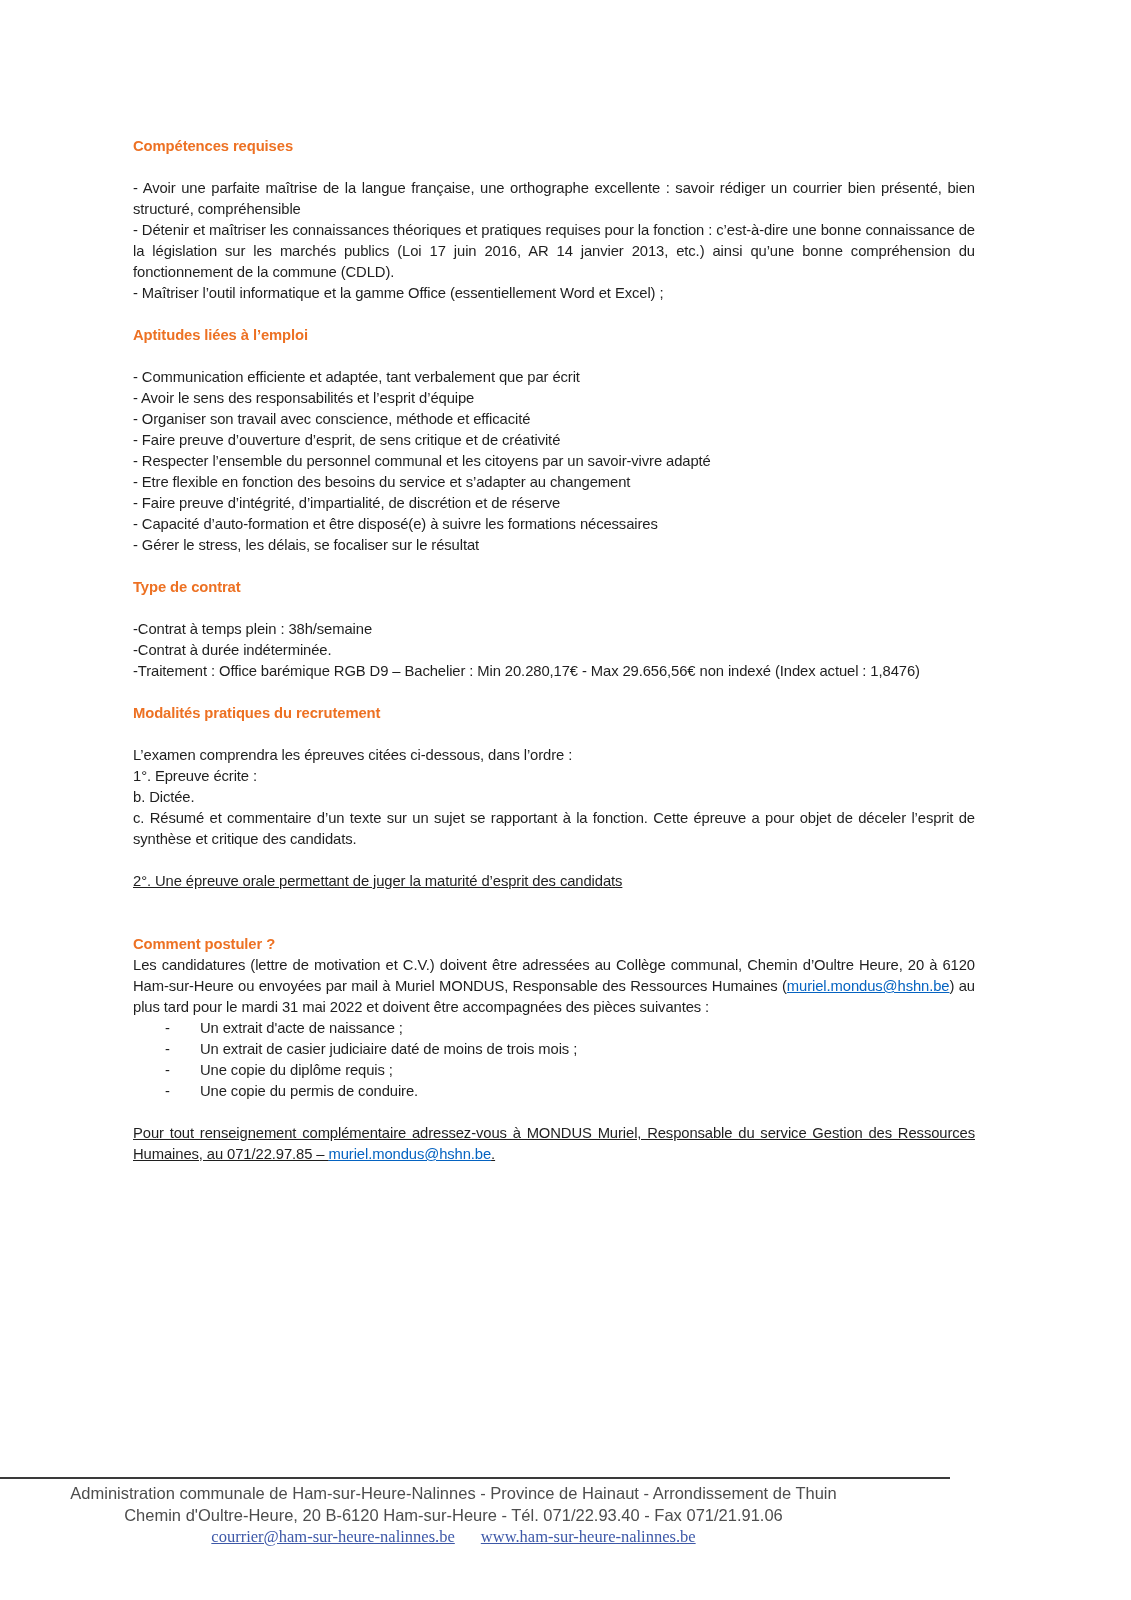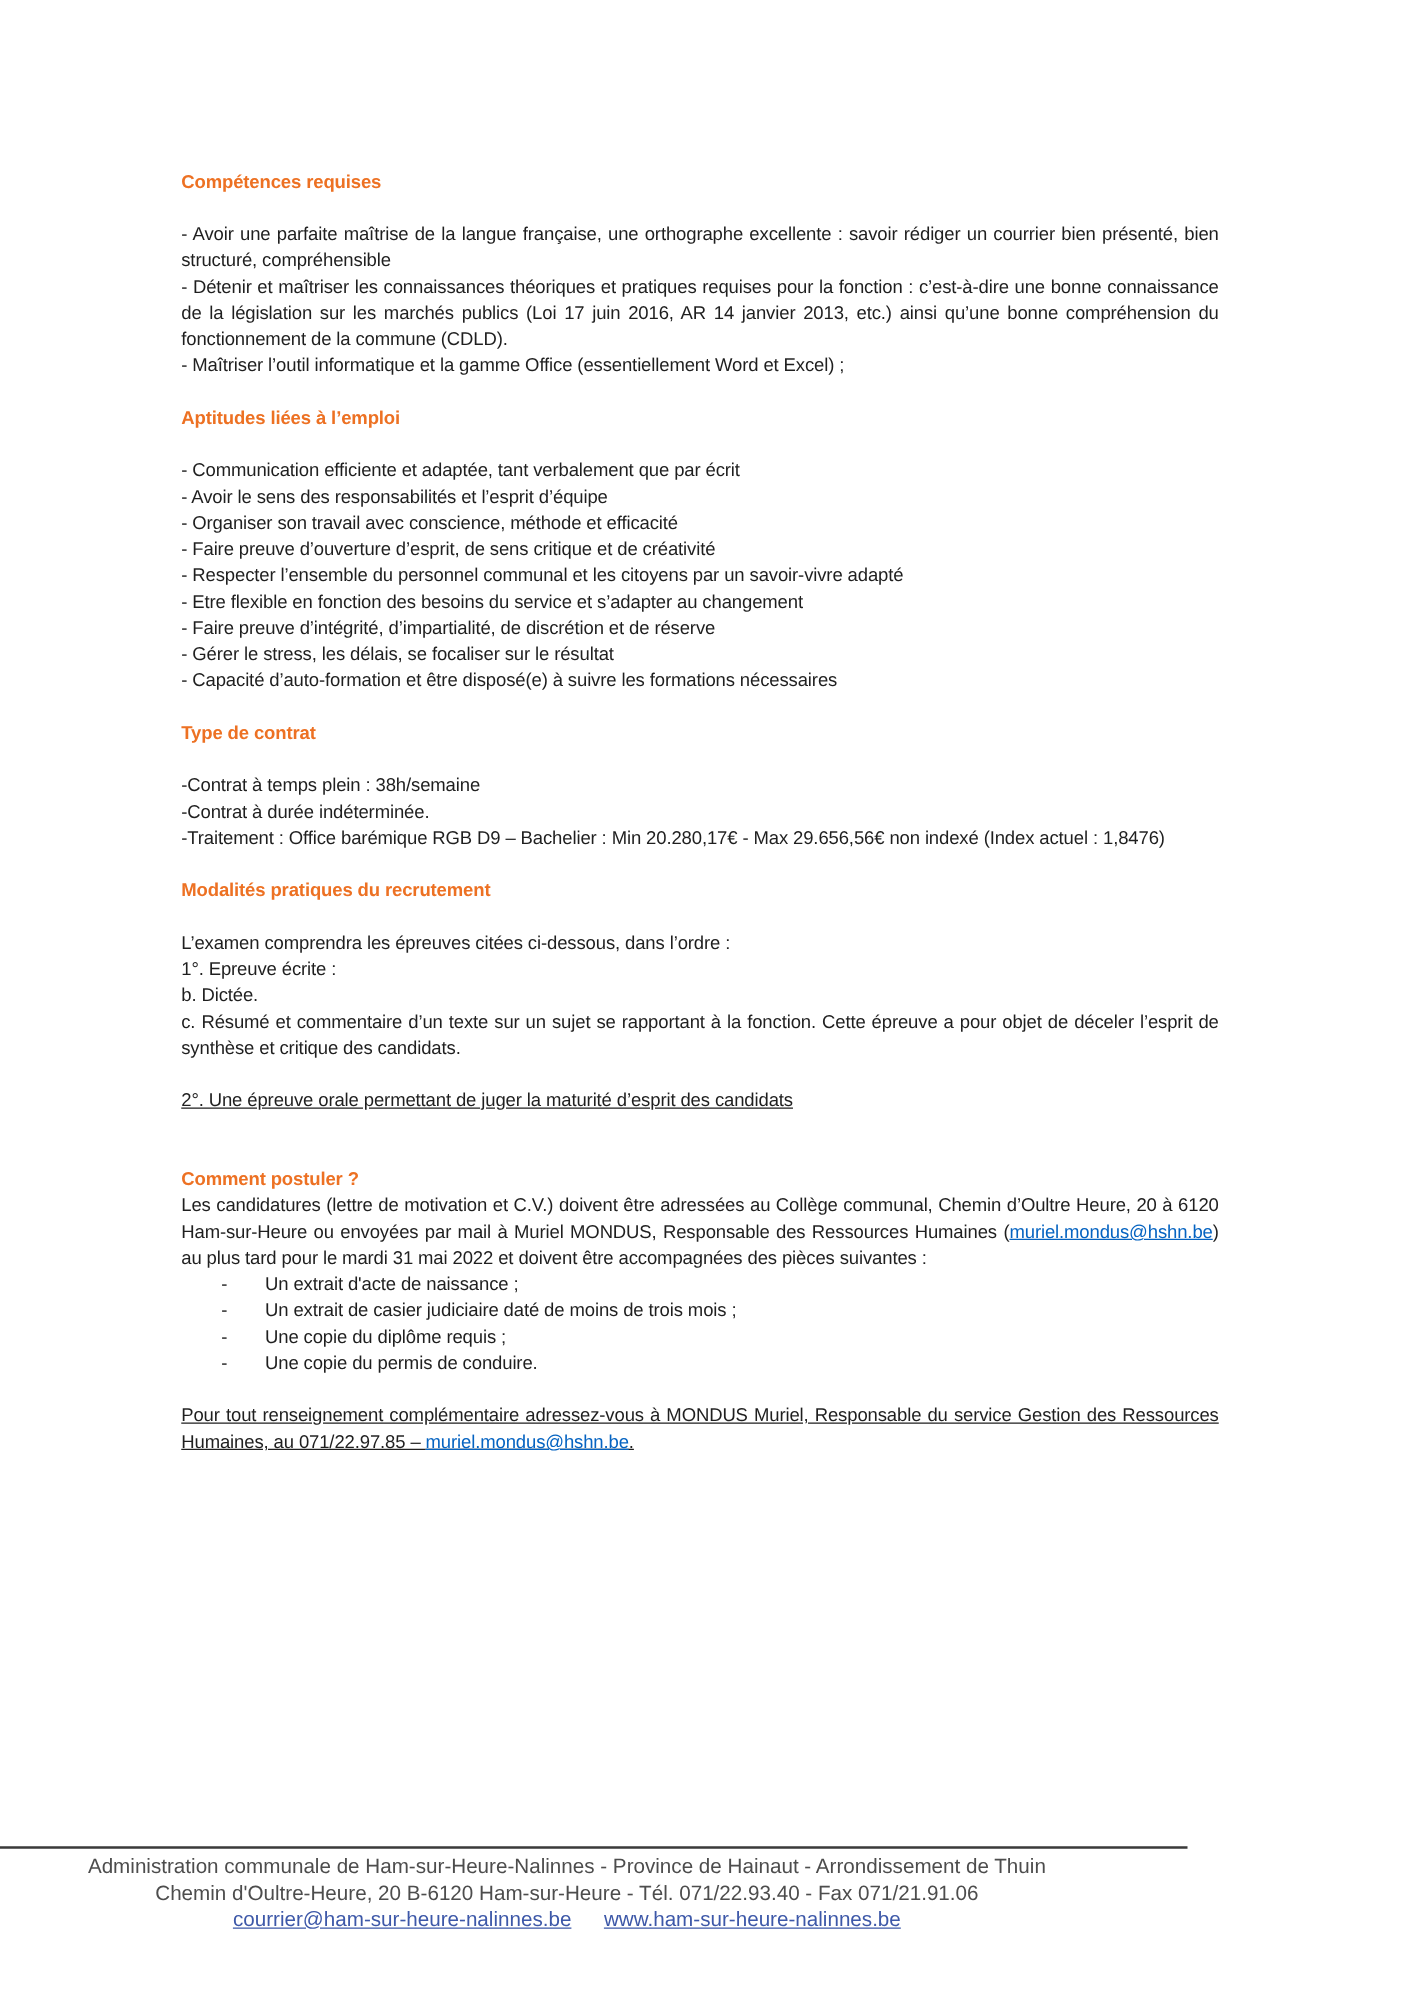--- a/index.html
+++ b/index.html
@@ -10,21 +10,21 @@
     font-family: "Liberation Sans", "DejaVu Sans", sans-serif;
     color: var(--body-text, #1f1f1f);
     position: relative;
     overflow: hidden;
   }
   .page { position: absolute; inset: 0; background: #ffffff; }
   .content {
     position: absolute; left: 133px; top: 136px; width: 842px;
     font-size: 14.8px; line-height: 21px; letter-spacing: -0.1px;
   }
-  section { margin: 0 0 21px 12px; }
+  section { margin: 0 0 21px 0; }
   section.modalites { margin-bottom: 42px; }
   h3.heading {
     font-size: 14.8px; line-height: 21px; font-weight: bold;
     color: var(--heading-orange, #ED7123);
     margin: 0 0 21px 0;
   }
   section.postuler h3.heading { margin-bottom: 0; }
   p { margin: 0; }
   .justify { text-align: justify; }
   .nowrap { white-space: nowrap; }
@@ -37,21 +37,21 @@
     position: absolute; left: 0; top: 1477px; width: 907px;
     text-align: center;
     color: var(--footer-text, #4D4D4D);
     font-size: 16.5px; line-height: 21.5px;
   }
   .footer-rule {
     width: 950px; margin: 0 auto 4px auto;
     border: 0; border-top: 2px solid var(--rule-color, #3A3A3A);
   }
   .footer a { color: var(--footer-link, #3D58A8); }
-  .footer-links { display: flex; justify-content: center; gap: 26px; }
+  .footer-links { display: flex; justify-content: center; gap: 26px; font-family: Liberation Serif, serif; }
 </style>
 </head>
 <body>
 
 <div class="page">
   <main class="content">
 
     <section class="competences">
       <h3 class="heading">Compétences requises</h3>
       <p class="justify">- Avoir une parfaite maîtrise de la langue française, une orthographe excellente : savoir rédiger un courrier bien présenté, bien structuré, compréhensible</p>
@@ -61,22 +61,22 @@
 
     <section class="aptitudes">
       <h3 class="heading">Aptitudes liées à l’emploi</h3>
       <p>- Communication efficiente et adaptée, tant verbalement que par écrit</p>
       <p>- Avoir le sens des responsabilités et l’esprit d’équipe</p>
       <p>- Organiser son travail avec conscience, méthode et efficacité</p>
       <p>- Faire preuve d’ouverture d’esprit, de sens critique et de créativité</p>
       <p>- Respecter l’ensemble du personnel communal et les citoyens par un savoir-vivre adapté</p>
       <p>- Etre flexible en fonction des besoins du service et s’adapter au changement</p>
       <p>- Faire preuve d’intégrité, d’impartialité, de discrétion et de réserve</p>
+      <p>- Capacité d’auto-formation et être disposé(e) à suivre les formations nécessaires</p>
       <p>- Gérer le stress, les délais, se focaliser sur le résultat</p>
-      <p>- Capacité d’auto-formation et être disposé(e) à suivre les formations nécessaires</p>
     </section>
 
     <section class="contrat">
       <h3 class="heading">Type de contrat</h3>
       <p>-Contrat à temps plein : 38h/semaine</p>
       <p>-Contrat à durée indéterminée.</p>
       <p class="nowrap">-Traitement : Office barémique RGB D9 – Bachelier : Min 20.280,17€ - Max 29.656,56€ non indexé (Index actuel : 1,8476)</p>
     </section>
 
     <section class="modalites">

